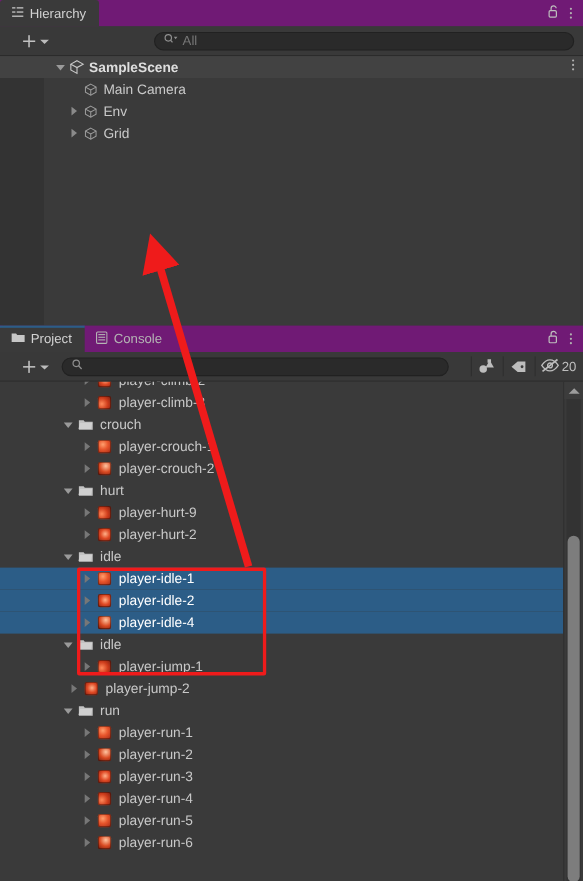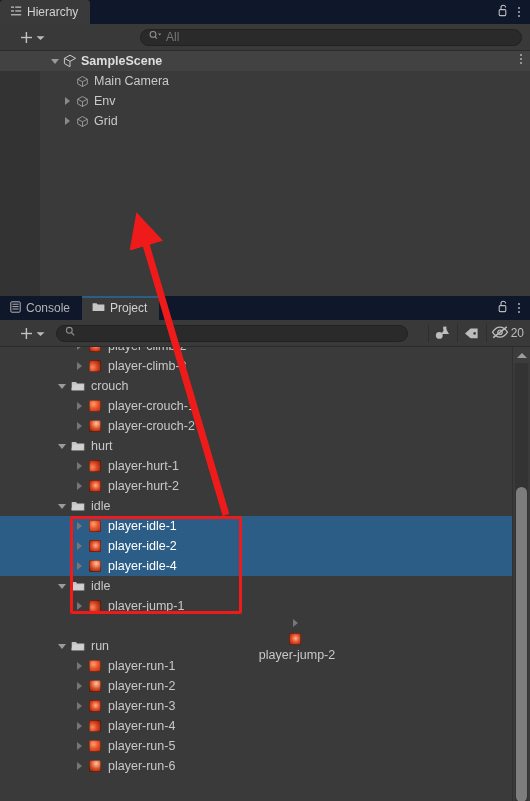--- a/index.html
+++ b/index.html
@@ -21,21 +21,21 @@
     color: #c4c4c4;
     user-select: none;
   }
 
   
   .panel { position: absolute; left: 0; width: 530px; }
 
   .tabbar {
     position: relative;
     height: 24px;
-    background: #0f172a;
+    background: #701a75;
     display: flex;
     align-items: stretch;
   }
   .tab {
     display: flex;
     align-items: center;
     gap: 5px;
     padding: 0 12px 0 10px;
     font-size: 12px;
     color: #b4b4b4;
@@ -382,38 +382,38 @@
           </svg>
         </span>
         <span class="lbl">Grid</span>
       </div>
     </div>
   </div>
 
   <div class="panel" id="project">
 
     <div class="tabbar">
+      <div class="tab active blueline">
+        <span>
+          <svg width="13" height="11" viewBox="0 0 13 11">
+            <path d="M0.6 2.2 h4 l1.1 1.3 h6.7 v6.4 h-11.8 z" fill="#c6c6c6"></path>
+          </svg>
+        </span>
+        <span>Project</span>
+      </div>
       <div class="tab">
         <span>
           <svg width="11" height="12" viewBox="0 0 11 12">
             <rect x="0.8" y="0.8" width="9.4" height="10.4" rx="1" fill="none" stroke="#b4b4b4" stroke-width="1"></rect>
             <rect x="2.4" y="2.7" width="6.2" height="1" fill="#b4b4b4"></rect>
             <rect x="2.4" y="5.1" width="6.2" height="1" fill="#b4b4b4"></rect>
             <rect x="2.4" y="7.5" width="6.2" height="1" fill="#b4b4b4"></rect>
           </svg>
         </span>
         <span>Console</span>
-      </div>
-      <div class="tab active blueline">
-        <span>
-          <svg width="13" height="11" viewBox="0 0 13 11">
-            <path d="M0.6 2.2 h4 l1.1 1.3 h6.7 v6.4 h-11.8 z" fill="#c6c6c6"></path>
-          </svg>
-        </span>
-        <span>Project</span>
       </div>
       <div class="tabbar-right">
         <span>
           <svg width="11" height="13" viewBox="0 0 11 13">
             <path d="M3 5.6 V3.6 a2.3 2.3 0 0 1 4.6 0" fill="none" stroke="#bdbdbd" stroke-width="1.1"></path>
             <rect x="1.2" y="5.6" width="6.6" height="6" rx="1" fill="none" stroke="#bdbdbd" stroke-width="1.1"></rect>
           </svg>
         </span>
         <span class="dots">
             <i></i>
@@ -538,21 +538,21 @@
             </span>
             <span class="plbl">hurt</span>
           </div>
           <div class="prow" style="padding-left: 72px;">
             <span class="ptri">
               <i class="tri-right dim"></i>
             </span>
             <span class="pico">
               <span class="sprite v3"></span>
             </span>
-            <span class="plbl">player-hurt-1</span>
+            <span class="plbl">player-hurt-9</span>
           </div>
           <div class="prow" style="padding-left: 72px;">
             <span class="ptri">
               <i class="tri-right dim"></i>
             </span>
             <span class="pico">
               <span class="sprite v2"></span>
             </span>
             <span class="plbl">player-hurt-2</span>
           </div>
@@ -609,21 +609,21 @@
           </div>
           <div class="prow" style="padding-left: 72px;">
             <span class="ptri">
               <i class="tri-right dim"></i>
             </span>
             <span class="pico">
               <span class="sprite v3"></span>
             </span>
             <span class="plbl">player-jump-1</span>
           </div>
-          <div class="prow" style="padding-left: 60px; flex-direction: column;">
+          <div class="prow" style="padding-left: 60px;">
             <span class="ptri">
               <i class="tri-right dim"></i>
             </span>
             <span class="pico">
               <span class="sprite v2"></span>
             </span>
             <span class="plbl">player-jump-2</span>
           </div>
           <div class="prow folder" style="padding-left: 55px;">
             <span class="ptri">

